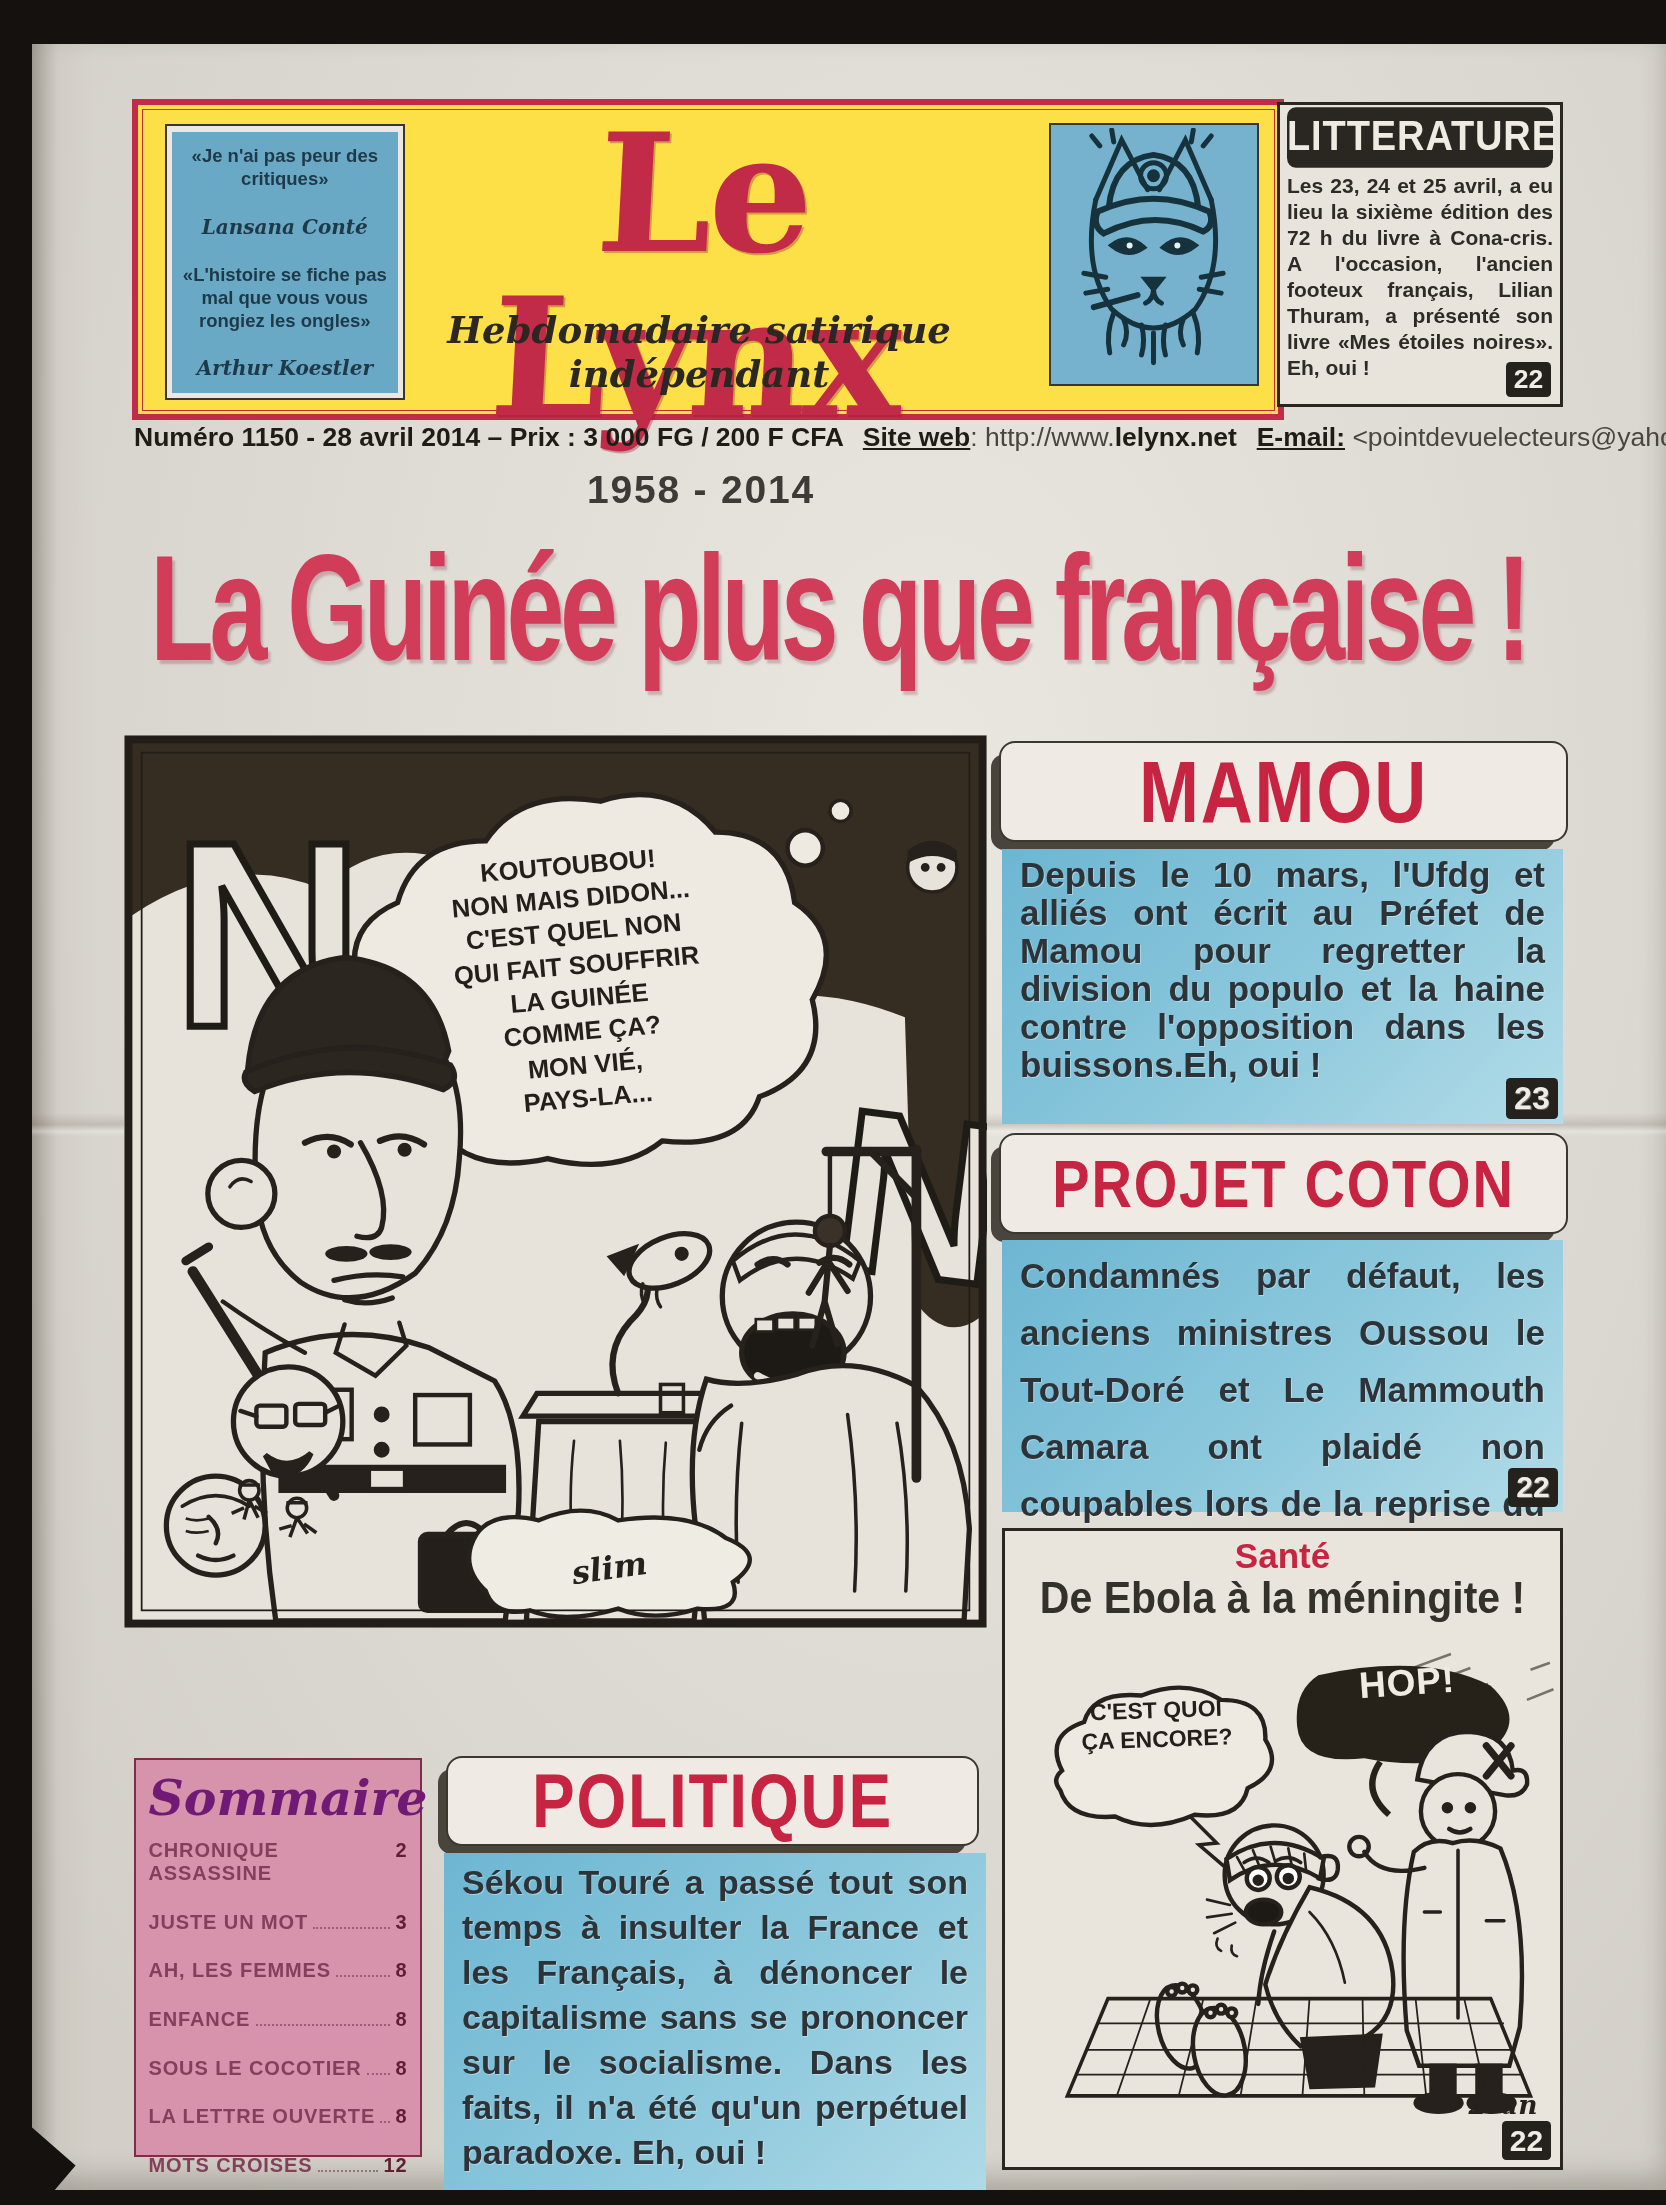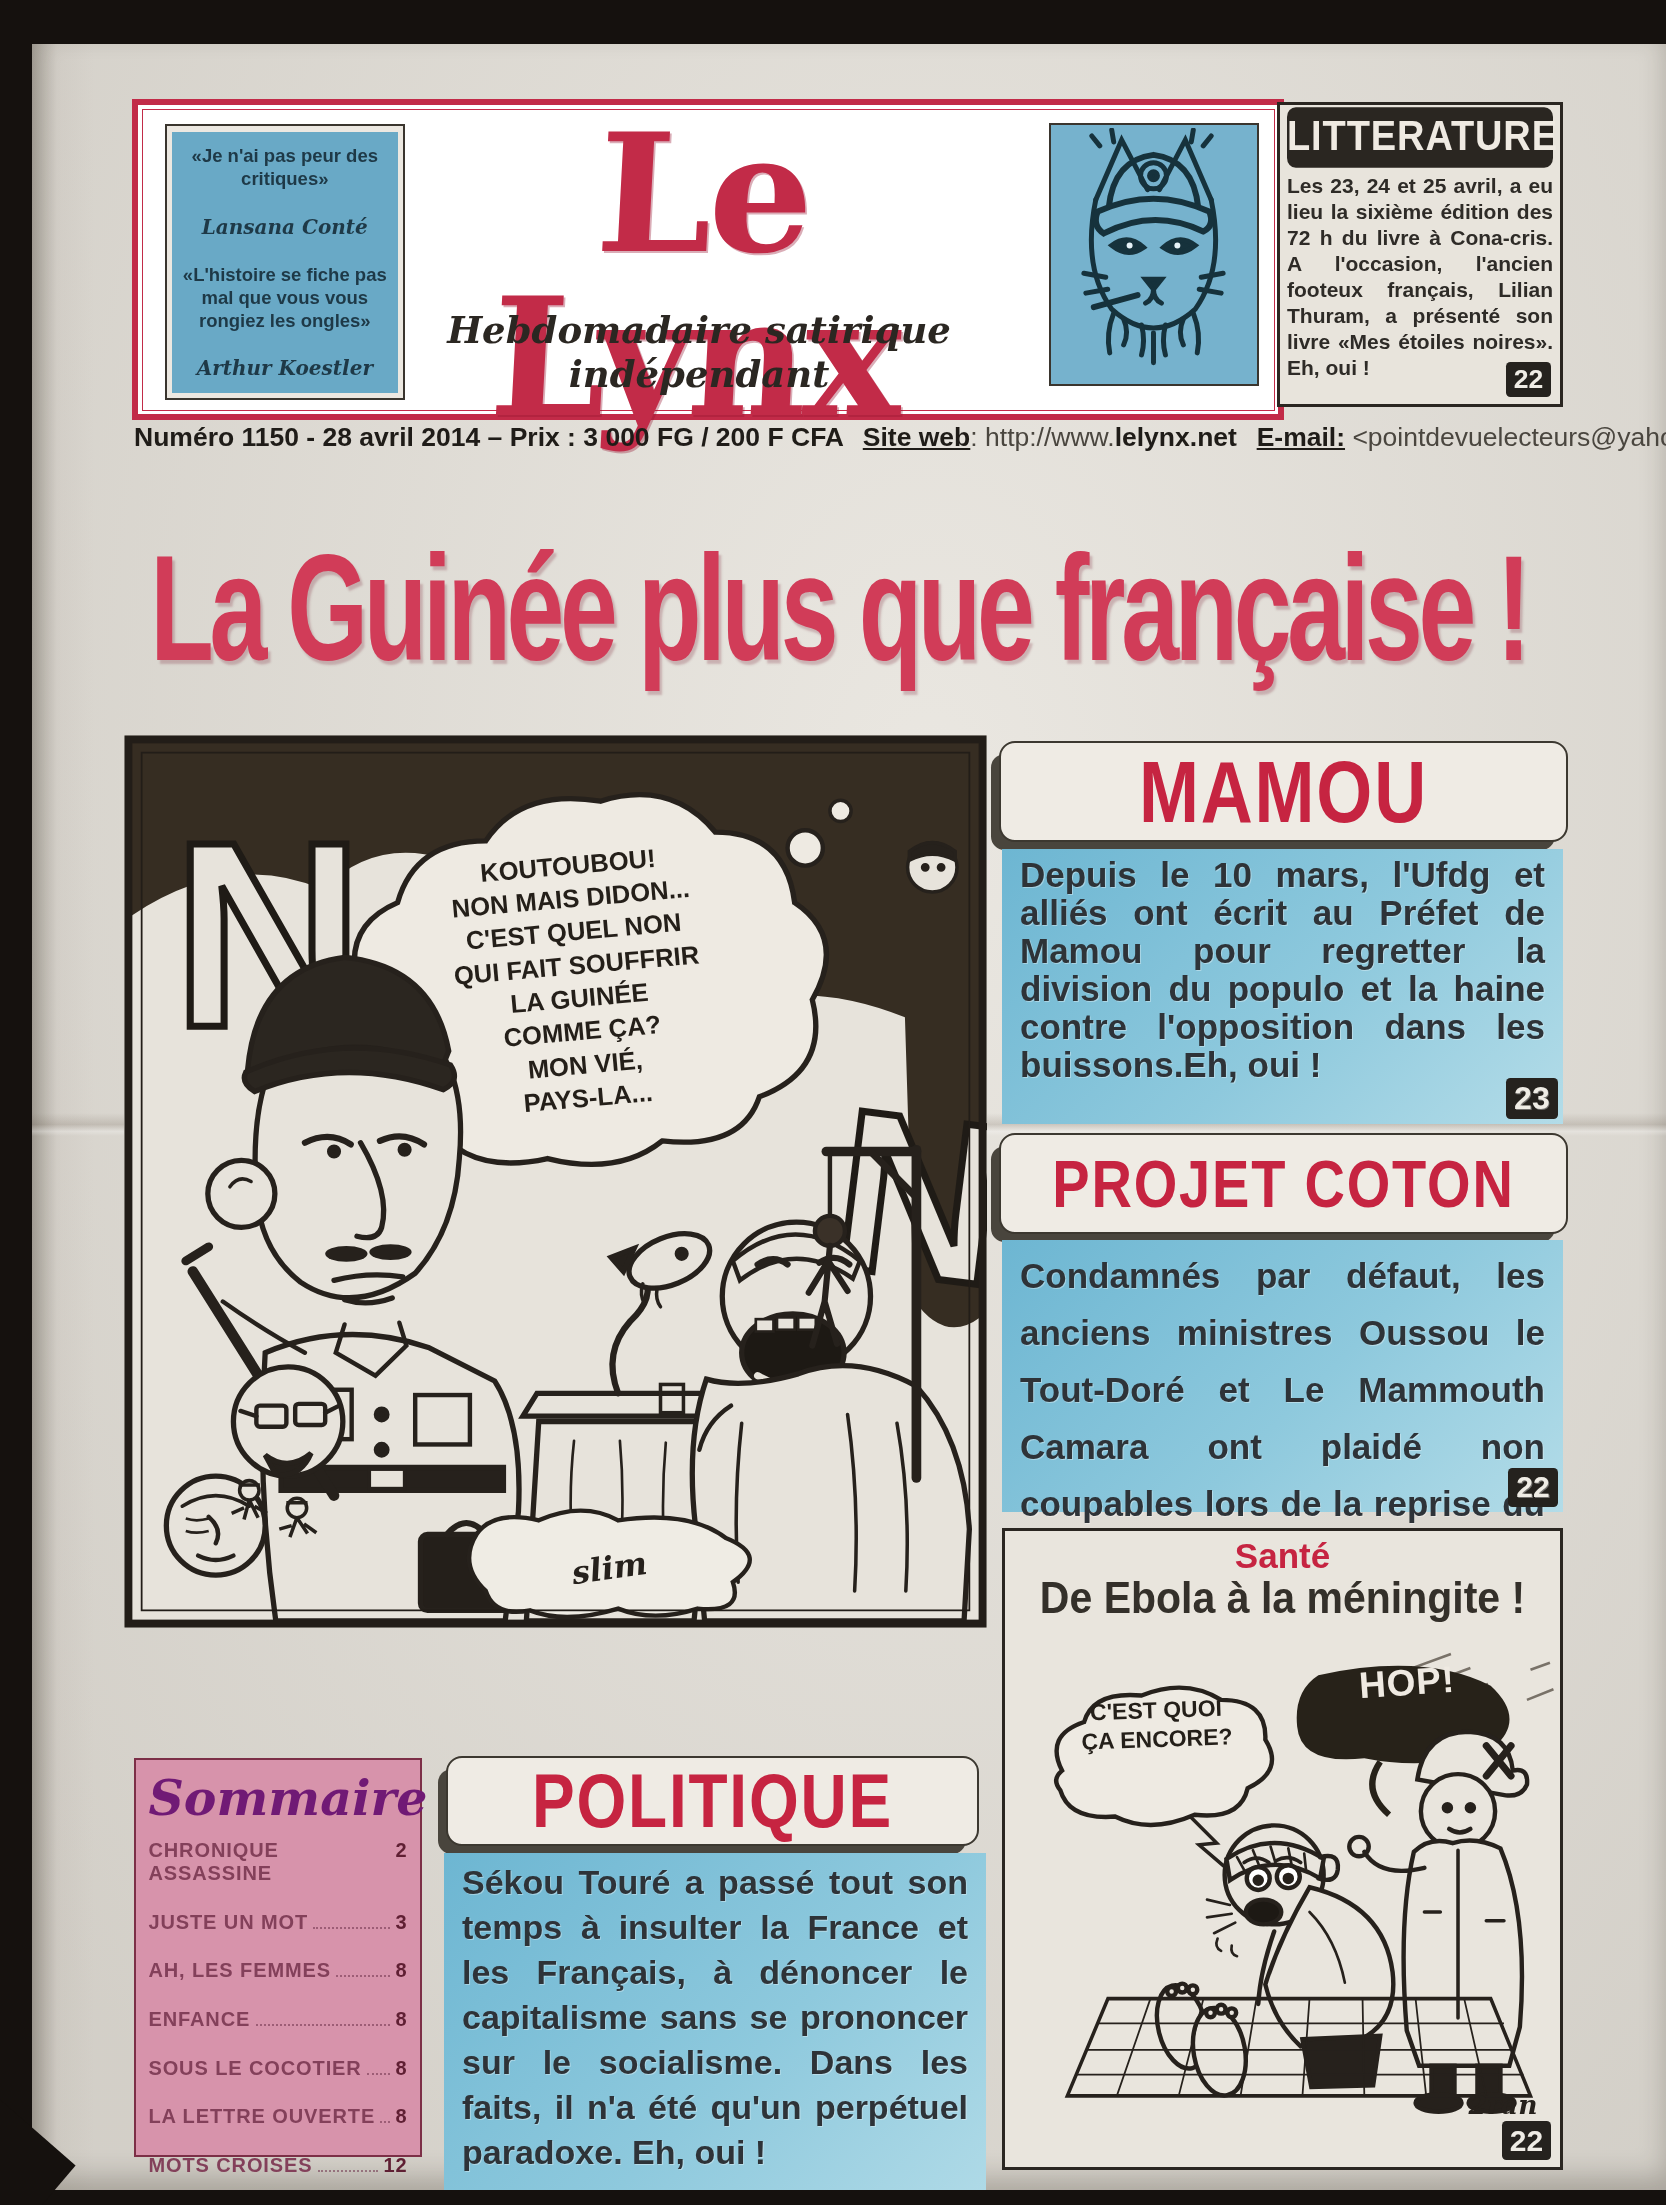--- a/index.html
+++ b/index.html
@@ -14,21 +14,21 @@
       radial-gradient(ellipse at 55% 35%, rgba(255,255,255,.25), rgba(0,0,0,.07) 90%),
       linear-gradient(90deg, #b9b4aa 0, #ddd8d0 25px, #e3dfd7 62px),
       #e2ded6;
     box-shadow:inset 0 -12.4px 26.5px rgba(40,30,20,.25);}
   #fold-crease{left:32px;top:1113px;width:1635px;height:23px;
     background:linear-gradient(180deg,rgba(90,75,60,0) 0,rgba(90,75,60,.18) 50%,rgba(255,255,255,.25) 80%,rgba(90,75,60,0) 100%);}
   #corner-shadow{left:0;top:2073px;width:168px;height:132px;background:#15110e;
     clip-path:polygon(0 20%,45% 70%,25% 100%,0 100%);}
 
   
-  #masthead{left:132px;top:99px;width:1140px;height:309px;background:#ffffff;
+  #masthead{left:132px;top:99px;width:1140px;height:309px;background:#fde047;
     border:6.2px solid #c22b48;}
   #masthead-inner{position:absolute;left:3.5px;top:3.5px;right:3.5px;bottom:3.5px;
     border:1.8px solid #c22b48;}
   #quote-box{left:26.5px;top:19.4px;width:226px;height:261px;border:2.6px solid #3a352e;
     background:#ece8e1;padding:5.3px;}
   #quote-box-blue{width:100%;height:100%;background:#69a9c6;display:flex;flex-direction:column;
     align-items:center;justify-content:space-between;text-align:center;
     color:#1e3947;box-sizing:border-box;padding:12.4px 7px;}
   .quote-text{font-size:18.5px;font-weight:bold;line-height:1.25;}
   .quote-author{font-family:"DejaVu Serif",serif;font-style:italic;font-size:20px;font-weight:bold;}
@@ -184,20 +184,21 @@
     <div id="lit-badge" class="page-badge">22</div>
   </div>
 
   <div id="issue-line" class="abs">
     <span>Numéro 1150 - 28 avril 2014 – Prix : 3 000 FG / 200 F CFA</span>
     <span class="u" style="margin-left:12.4px">Site web</span><span class="lt">: </span><span class="lt">http://www.</span><span>lelynx.net</span>
     <span class="u" style="margin-left:12.4px">E-mail:</span>
     <span class="lt">&lt;pointdevuelecteurs@yahoo.fr&gt;</span>
   </div>
 
+  <div id="years" class="abs">1958 - 2014</div>
   <div id="headline" class="abs">La Guinée plus que française !</div>
 
   <div id="main-cartoon" class="abs">
     <svg viewBox="0 0 978 1012">
       <rect x="0" y="0" width="978" height="1012" fill="#e7e3db"></rect>
 
       <path d="M8 8 H970 V660 Q930 690 895 640 L885 320 Q760 270 660 320 L620 140 Q480 80 410 160 Q300 100 225 175 Q120 130 8 205 Z" fill="#362d22"></path>
 
       <text x="55" y="330" font-family="Liberation Sans,sans-serif" font-weight="bold" font-size="300" fill="#e7e3db" stroke="#1f1b16" stroke-width="8">N</text>
       <text x="808" y="610" transform="rotate(7 870 520)" font-family="Liberation Sans,sans-serif" font-weight="bold" font-size="260" fill="#e7e3db" stroke="#1f1b16" stroke-width="8">N</text>

